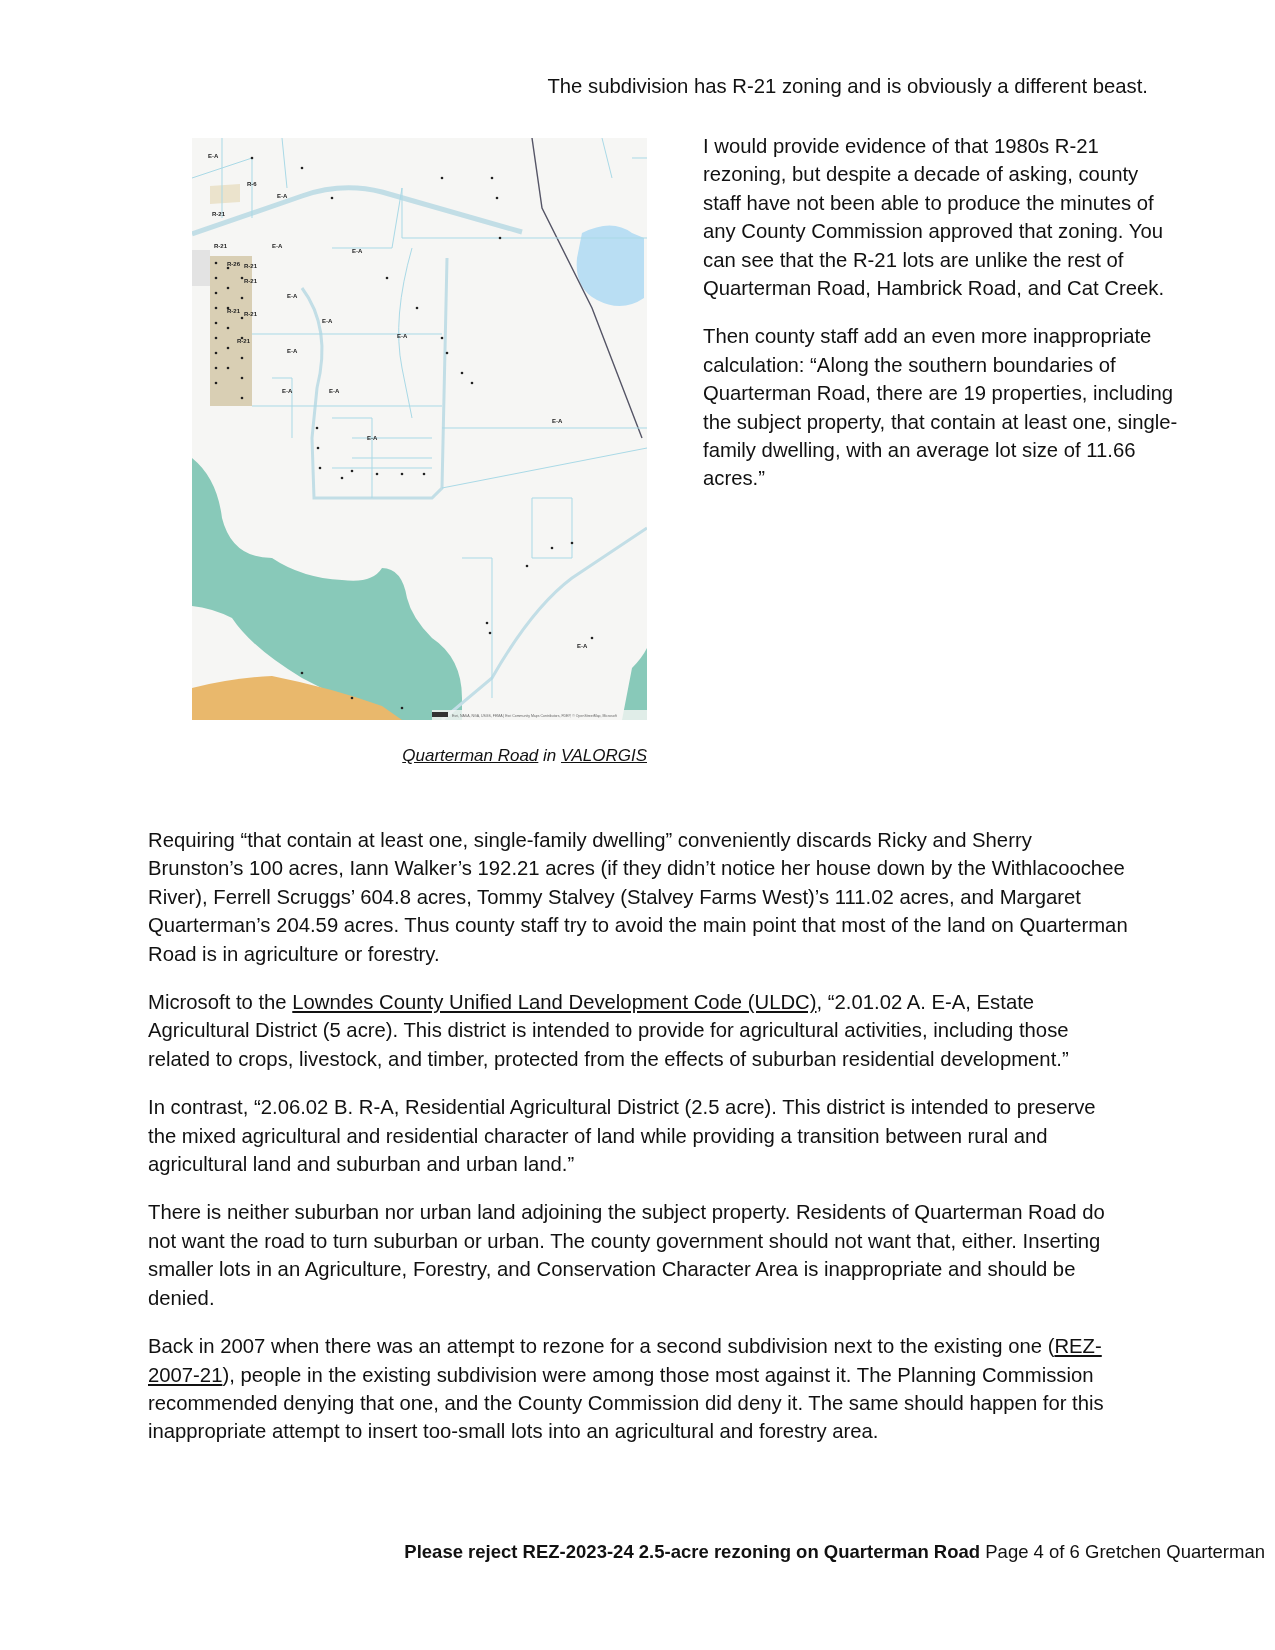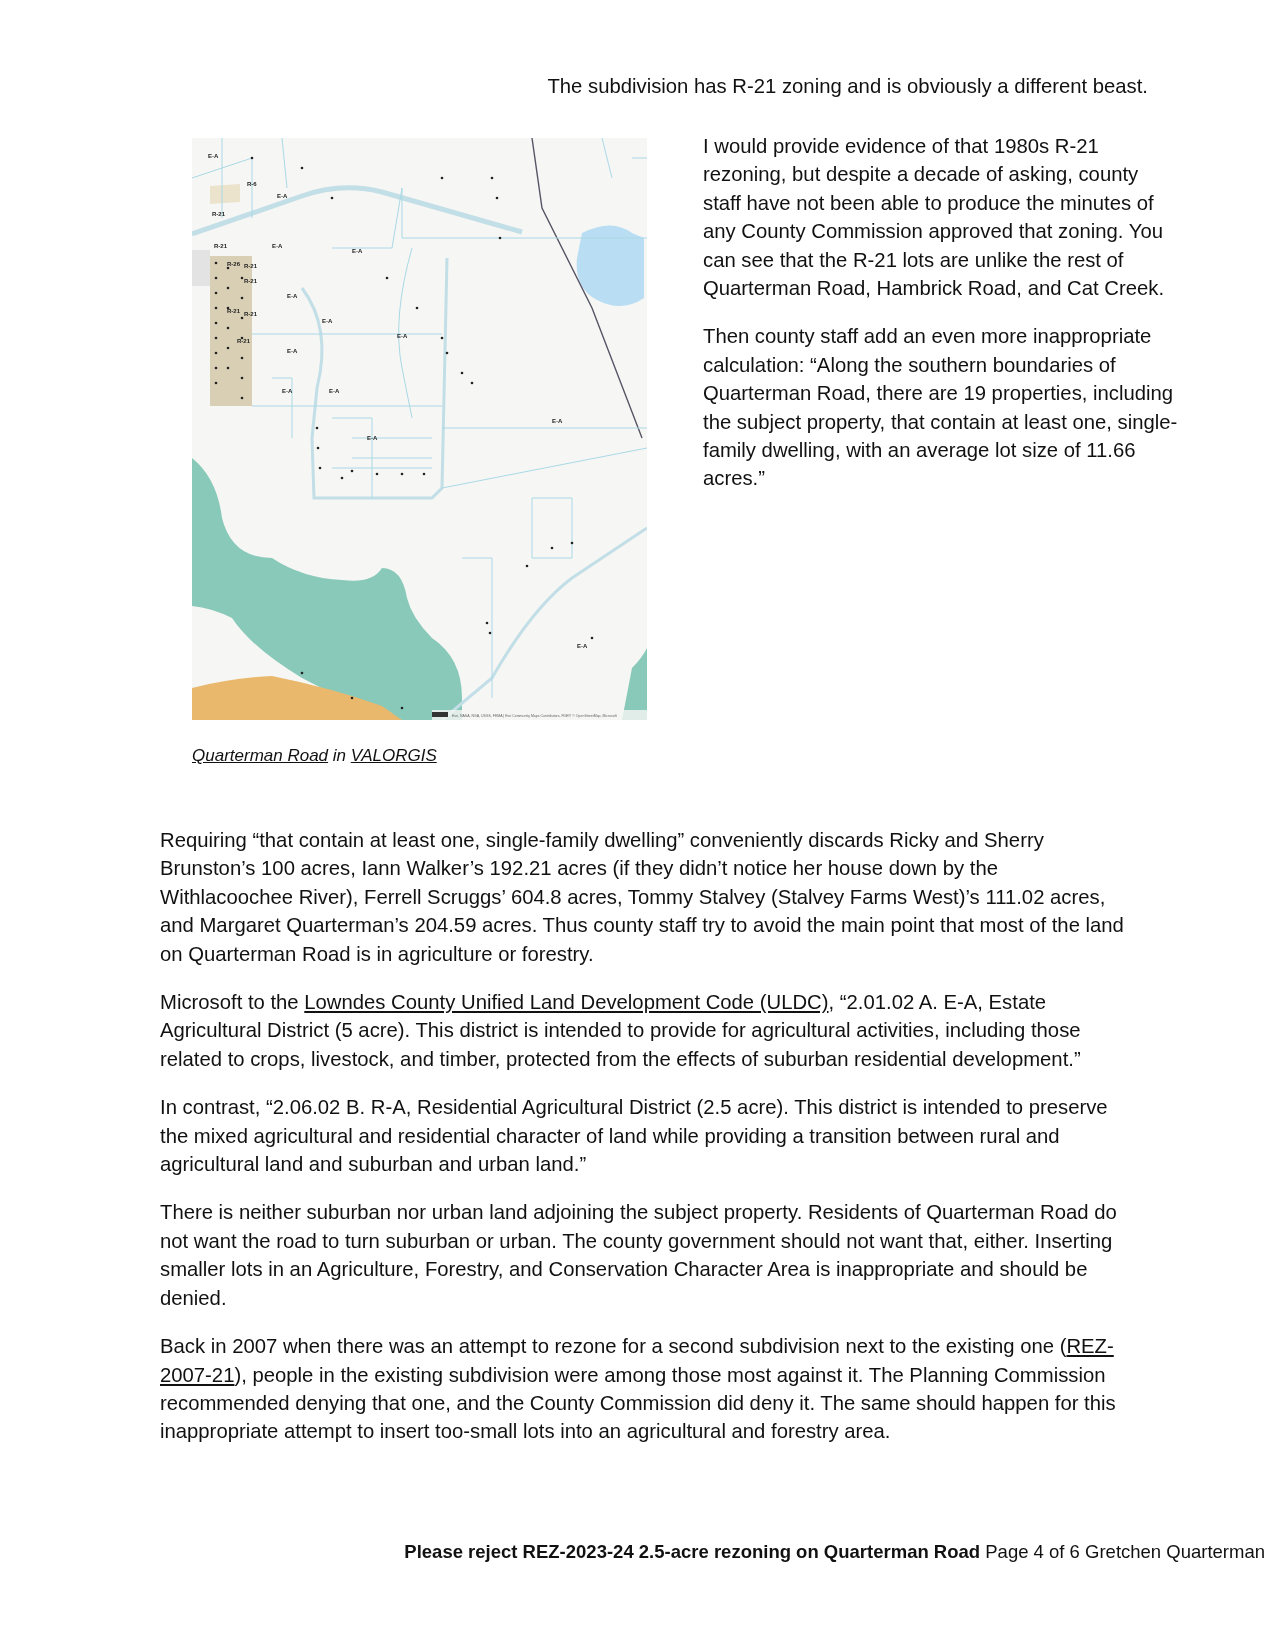--- a/index.html
+++ b/index.html
@@ -2,25 +2,25 @@
 <html><head>
 <meta charset="utf-8">
 <style>
   html, body { margin:0; padding:0; background:#ffffff; }
   body { width:1275px; height:1650px; position:relative; overflow:hidden;
          font-family:"Liberation Sans", sans-serif; color:#111; font-size:20.3px; line-height:28.4px; }
   .p { position:absolute; margin:0; }
   a, .link { color:#111; text-decoration:underline; }
   #intro { left:148px; top:72px; width:1000px;text-align:right; }
   #map { position:absolute; left:192px; top:138px; width:455px; height:582px; background:#f6f6f4; overflow:hidden; }
-  #caption { position:absolute; left:192px; top:745px; width:455px; text-align:left; font-style:italic; font-size:17px; line-height:22px; }
+  #caption { position:absolute; left:192px; top:745px; width:455px; text-align:right; font-style:italic; font-size:17px; line-height:22px; }
   #rightcol { position:absolute; left:703px; top:132px; width:478px; }
   #rightcol p { margin:0 0 20px 0; }
   #body { position:absolute; left:148px; top:826px; width:980px; }
-  #body p { margin:0 0 20px 12px; }
+  #body p { margin:0 0 20px 0; }
   #footer { position:absolute; left:0; top:1540px; width:1265px; text-align:right; font-size:18.5px; line-height:24px; }
   #footer b { font-weight:bold; }
 </style>
 </head>
 <body>
 
 <p class="p" id="intro">The subdivision has R-21 zoning and is obviously a different beast.</p>
 
 <div id="map">
   <svg width="455" height="582" viewBox="0 0 455 582" xmlns="http://www.w3.org/2000/svg">

